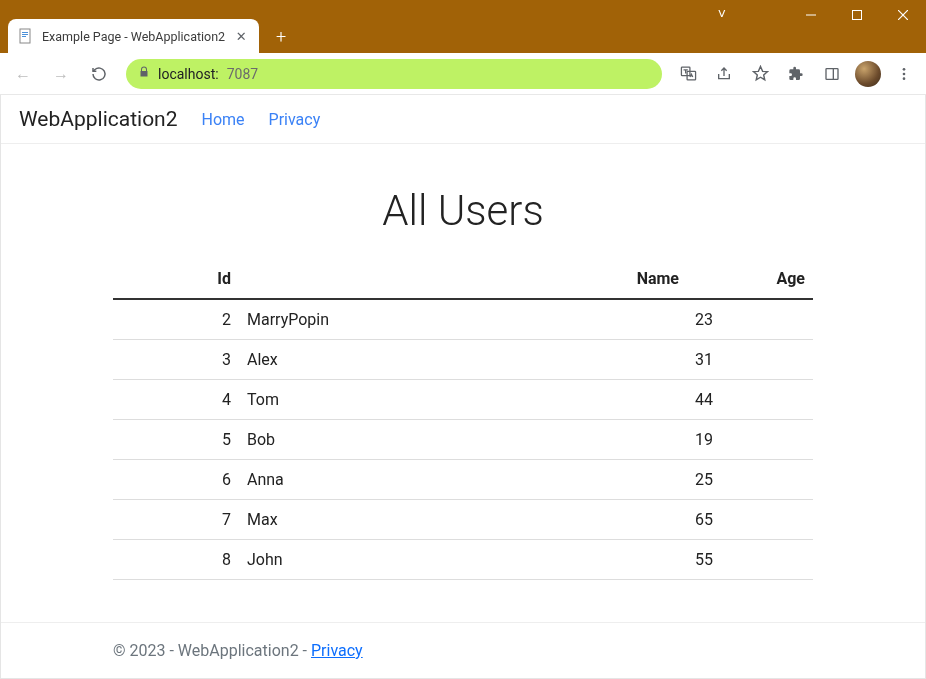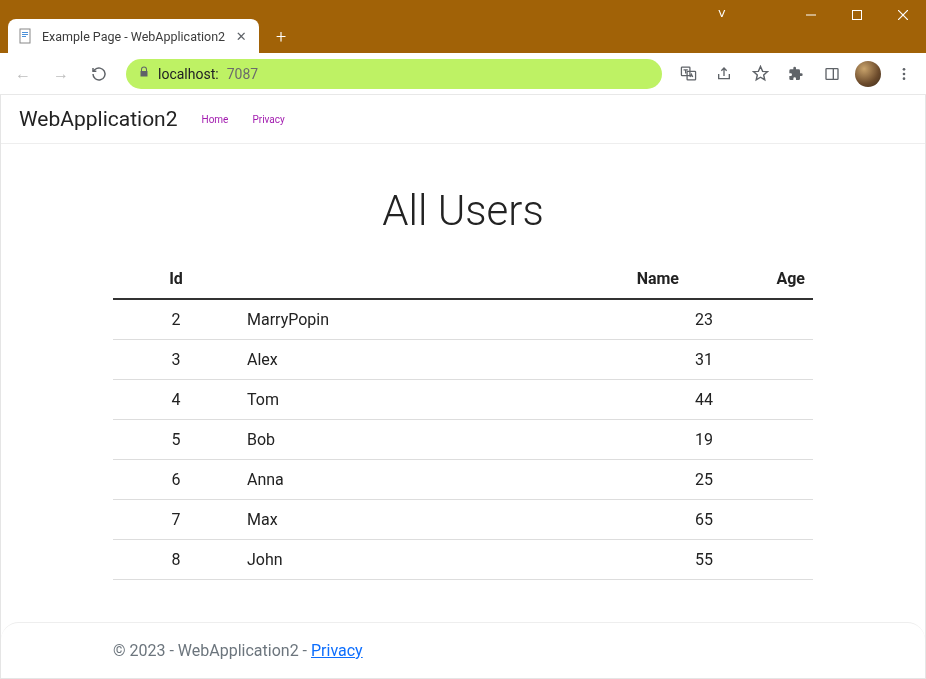--- a/index.html
+++ b/index.html
@@ -86,36 +86,36 @@
   .page {
     flex:1; display:flex; flex-direction:column; overflow:auto;
     border: 1px solid #e5e5e5; border-top:none;
   }
   .site-header {
     display:flex; align-items:center; gap: 24px;
     padding: 12px 18px; border-bottom: 1px solid #eee;
     color:#333;
   }
   .brand { font-size: 21px; font-weight: 400; color:#222; }
-  .navlink { font-size: 10px; color:#a21caf; text-decoration:none; cursor:pointer; }
+  .navlink { font-size: 16px; color:#3b82f6; text-decoration:none; cursor:pointer; }
   .main { flex:1; padding: 22px 0 10px; }
   .page-title {
     text-align:center; font-weight:300; font-size:42px; color:#222;
     margin-bottom: 24px;
     margin-top: 20px;
   }
   .container { width: 700px; margin: 0 auto; }
   table { width:100%; border-collapse: collapse; font-size:16px; color:#222; }
   th { text-align:right; font-weight:700; padding: 10px 8px; border-bottom:2px solid #333; }
   td { text-align:left; padding: 10px 8px; border-bottom:1px solid #ddd; }
-  th:first-child, td:first-child { text-align:center; width:18%; padding-left:8px; }
+  th:first-child, td:first-child { text-align:right; width:18%; padding-left:8px; }
   th:last-child, td:last-child { width:18%; }
   .footer {
     border-top:1px solid #eee; padding: 18px 0;
-    color:#6c757d; font-size:16px;border-radius:18px;
+    color:#6c757d; font-size:16px;
   }
   .footer a { color:#0d6efd; text-decoration:underline; cursor:pointer; }
 </style>
 </head>
 <body>
 
 <div class="titlebar">
   <div class="tab">
     <span class="favicon">
       <svg width="16" height="16" viewBox="0 0 16 16">

